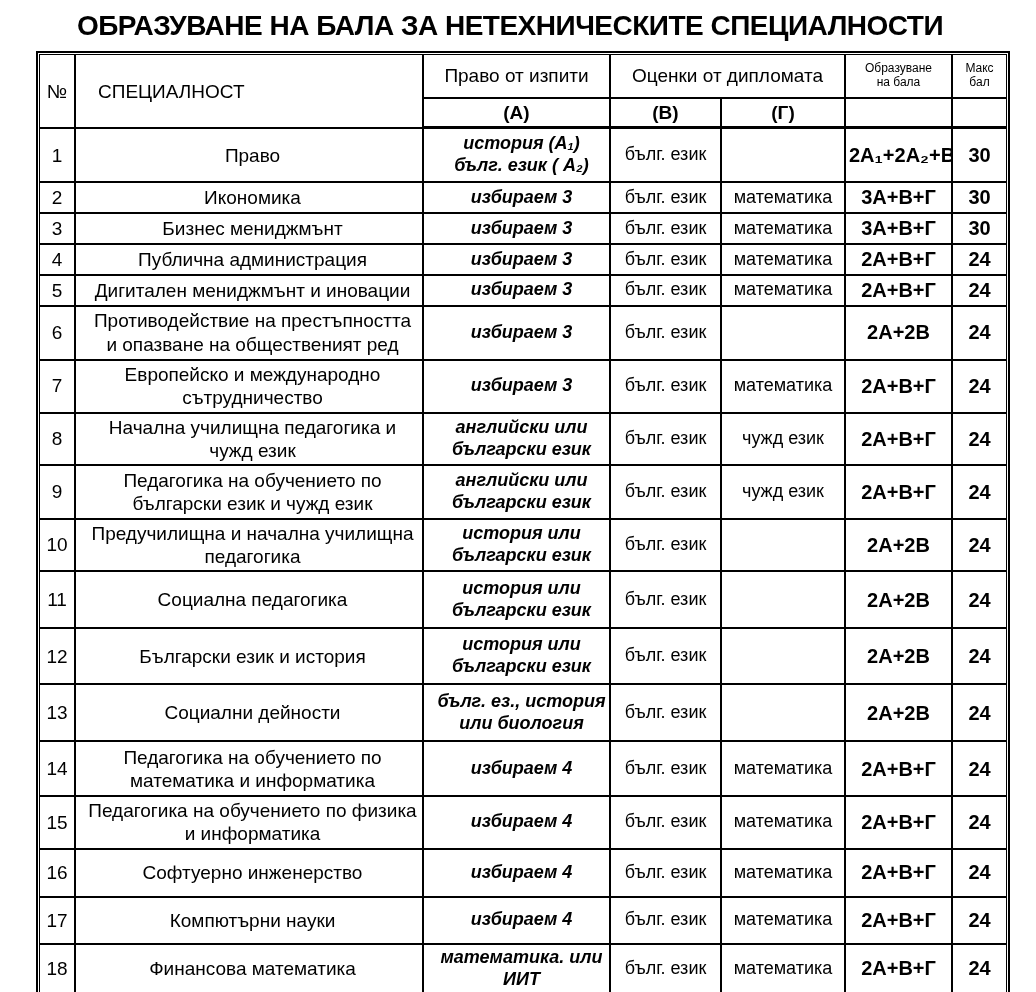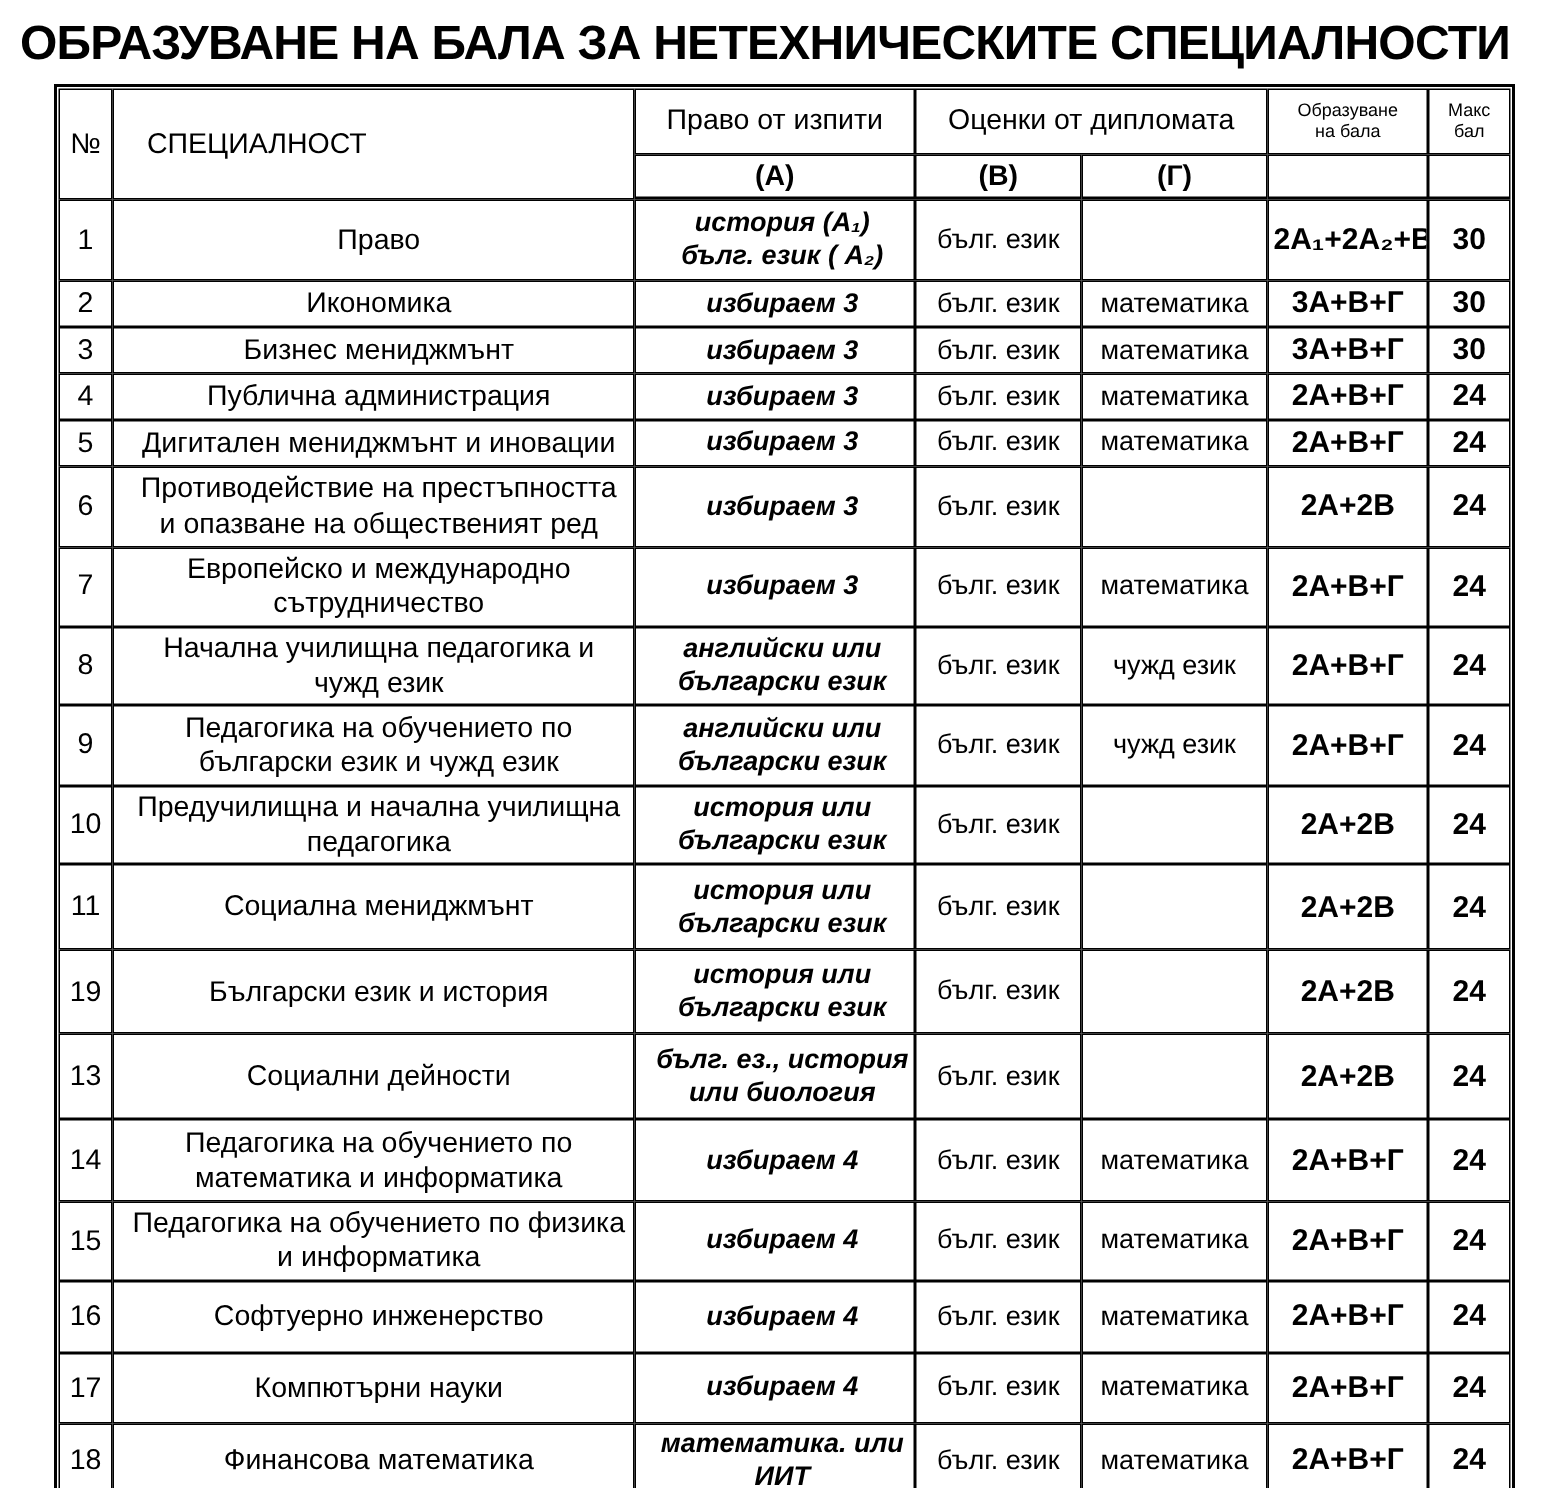--- a/index.html
+++ b/index.html
@@ -2,21 +2,21 @@
 <html><head>
 <meta charset="utf-8">
 <style>
   html,body{margin:0;padding:0;}
   body{
     width:1036px;height:992px;background:#ffffff;color:#000;
     font-family:"Liberation Sans","DejaVu Sans",sans-serif;
     -webkit-font-smoothing:antialiased;
   }
   .page-title{
-    text-align:center;font-weight:bold;font-size:32px;
+    text-align:center;font-weight:bold;font-size:28px;
     letter-spacing:-0.5px;margin:10px 16px 9px 0;white-space:nowrap;
   }
   .table-wrap{
     margin-left:36px;width:974px;box-sizing:border-box;
     border:2px solid #000;padding:1px;background:#fff;
   }
   table.score-table{
     border-collapse:separate;border-spacing:0;table-layout:fixed;
     width:968px;
   }
@@ -164,30 +164,30 @@
           <td class="c-spec">Предучилищна и начална училищна педагогика</td>
           <td class="c-exam">история или
 български език</td>
           <td class="c-dip">бълг. език</td>
           <td class="c-dip"></td>
           <td class="c-form">2А+2В</td>
           <td class="c-max">24</td>
         </tr>
         <tr style="height: 57px;">
           <td class="c-num">11</td>
-          <td class="c-spec">Социална мениджмънт</td>
+          <td class="c-spec">Социална педагогика</td>
           <td class="c-exam">история или
 български език</td>
           <td class="c-dip">бълг. език</td>
           <td class="c-dip"></td>
           <td class="c-form">2А+2В</td>
           <td class="c-max">24</td>
         </tr>
         <tr style="height: 56px;">
-          <td class="c-num">19</td>
+          <td class="c-num">12</td>
           <td class="c-spec">Български език и история</td>
           <td class="c-exam">история или
 български език</td>
           <td class="c-dip">бълг. език</td>
           <td class="c-dip"></td>
           <td class="c-form">2А+2В</td>
           <td class="c-max">24</td>
         </tr>
         <tr style="height: 57px;">
           <td class="c-num">13</td>

